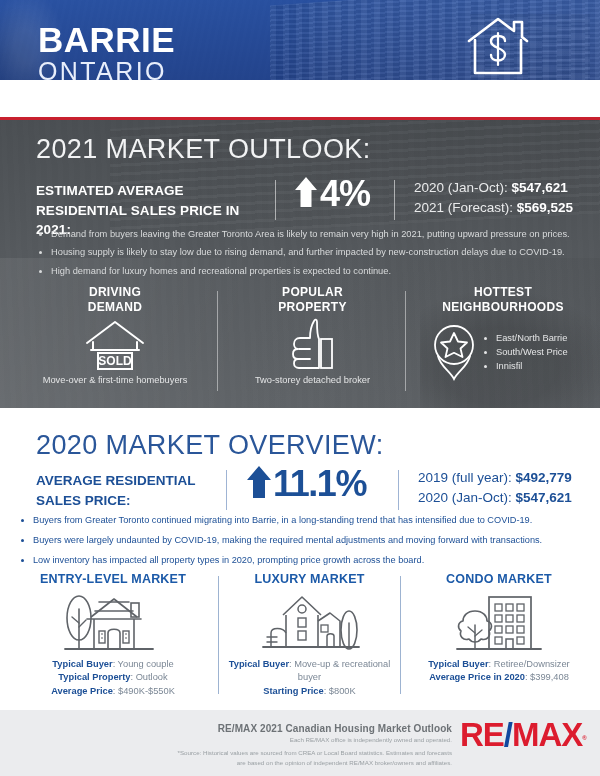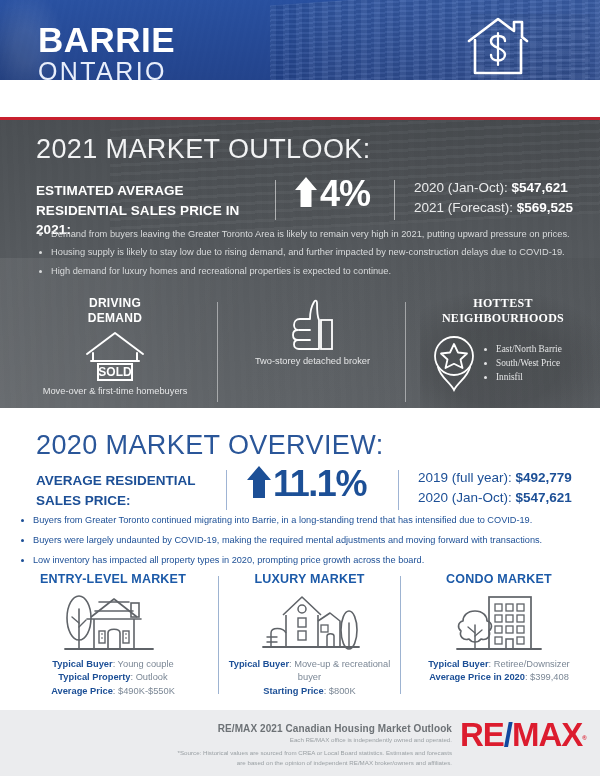--- a/index.html
+++ b/index.html
@@ -113,21 +113,21 @@
   }
   .prices b{font-weight:bold;color:#ffffff;}
   .bullets{
     position:absolute;left:40px;top:110px;width:538px;
     color:#d9dbdc;font-size:9.3px;font-weight:300;line-height:1;
   }
   .bullets li{margin-bottom:9px;}
   ul.bl{margin:0;padding-left:11px;list-style:disc;}
 
   
-  .dcols{position:absolute;left:0;top:176px;width:596px;height:118px;}
+  .dcols{position:absolute;left:0;top:165px;width:596px;height:118px;}
   .dcol{position:absolute;top:0;text-align:center;color:#fff;}
   .dcol-title{font-weight:bold;font-size:12px;line-height:1.25;letter-spacing:.3px;}
   .dcol-cap{font-size:9.3px;font-weight:300;color:#e4e5e6;}
   .dcol-list{
     list-style:disc;margin:0;padding-left:12px;text-align:left;
     font-size:9.3px;font-weight:300;color:#e4e5e6;line-height:1.5;
   }
   .dsep{position:absolute;top:6px;width:1px;height:100px;background:rgba(255,255,255,.45);}
 
   
@@ -273,35 +273,39 @@
               <path d="M16 33 L64 33" stroke="#fff" stroke-width="2" stroke-linecap="round"></path>
               <rect x="23" y="36" width="34" height="16" stroke="#fff" stroke-width="2" fill="none"></rect>
               <text x="40" y="48" font-family="Liberation Sans, sans-serif" font-size="12" font-weight="bold" fill="#fff" text-anchor="middle">SOLD</text>
             </svg>
           </span>
         </div>
         <div class="dcol-cap">Move-over &amp; first-time homebuyers</div>
       </div>
 
       <div class="dcol" style="left:225px;width:175px;">
+        <div class="dcol-title">
+          <div>POPULAR</div>
+          <div>PROPERTY</div>
+        </div>
         <div style="height:56px;display:flex;align-items:center;justify-content:center;margin-top:4px;">
           <span>
             <svg width="58" height="56" viewBox="0 0 58 56">
               <path d="M30 4 C27 9 26 15 26 21 L16 21 C12 21 10 24 10 27 C10 30 12 32 14 32
                        C11 32 9 34 9 37 C9 40 11 42 14 42 C11.5 42 10 44 10 46.5
                        C10 49 12 51 15 51 L35 51 L35 22 C33 18 33 9 33 5 C33 2 31 2 30 4 Z" stroke="#fff" stroke-width="1.8" fill="none" stroke-linejoin="round"></path>
               <path d="M15 32 L26 32 M14 42 L26 42" stroke="#fff" stroke-width="1.8" stroke-linecap="round"></path>
               <rect x="37" y="22" width="11" height="29" stroke="#fff" stroke-width="1.8" fill="none"></rect>
             </svg>
           </span>
         </div>
         <div class="dcol-cap">Two-storey detached broker</div>
       </div>
 
-      <div class="dcol" style="left:412px;width:182px;font-family:Liberation Serif, serif;">
+      <div class="dcol" style="left:412px;width:182px;">
         <div class="dcol-title">
           <div>HOTTEST</div>
           <div>NEIGHBOURHOODS</div>
         </div>
         <div style="display:flex;align-items:center;gap:6px;margin-top:6px;padding-left:18px;">
           <span>
             <svg width="48" height="60" viewBox="0 0 48 60">
               <circle cx="24" cy="24" r="19" stroke="#fff" stroke-width="1.8" fill="none"></circle>
               <path d="M8 35 C10 45 20 50 24 58 C28 50 38 45 40 35" stroke="#fff" stroke-width="1.8" fill="none" stroke-linecap="round"></path>
               <path d="M24 12 L28 20.5 L37 21.5 L30.5 27.5 L32.5 36 L24 31.8 L15.5 36 L17.5 27.5 L11 21.5 L20 20.5 Z" stroke="#fff" stroke-width="1.8" fill="none" stroke-linejoin="round"></path>

